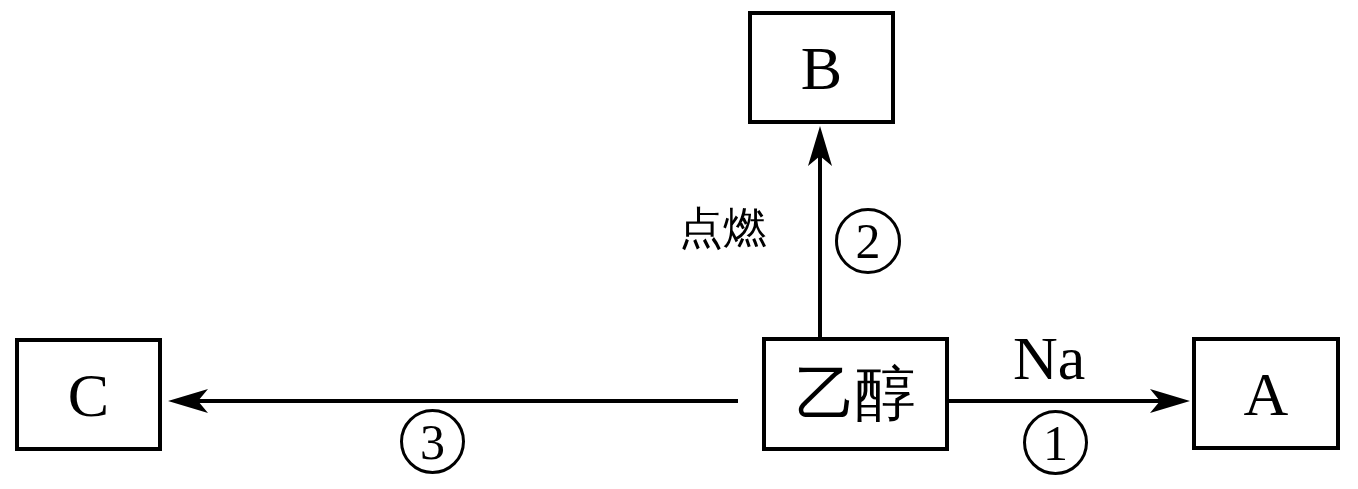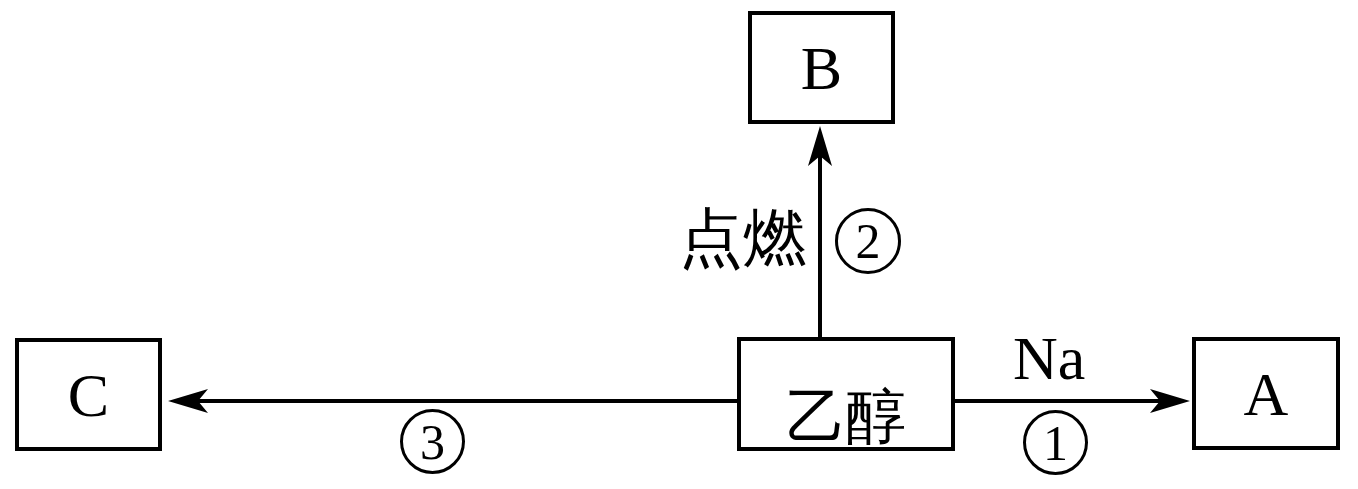--- a/index.html
+++ b/index.html
@@ -47,21 +47,21 @@
     font-size: 62px;
     line-height: 1;
     white-space: nowrap;
   }
   .cond sub {
     font-size: 0.62em;
     line-height: 0;
     vertical-align: -0.25em;
   }
   .cond-cn {
-    font-size: 64px;
+    font-size: 44px;
   }
   .step-circle {
     position: absolute;
     box-sizing: border-box;
     width: 66px;
     height: 66px;
     border: 3px solid #000000;
     border-radius: 50%;
     display: flex;
     align-items: center;
@@ -91,21 +91,21 @@
     <g>
       <line x1="738" y1="401" x2="198" y2="401"></line>
       <polygon points="168,401 208,389 198,401 208,413"></polygon>
     </g>
   </svg>
 
   <div class="node" style="left:748px; top:11px; width:147px; height:113px;">
     <span>B</span>
   </div>
 
-  <div class="node" style="left:737px; top:337px; width:218px; height:114px; font-size:60px;align-items:flex-end;">
+  <div class="node" style="left:762px; top:337px; width:187px; height:114px; font-size:60px;">
     <span>乙醇</span>
   </div>
 
   <div class="node" style="left:15px; top:338px; width:147px; height:113px;">
     <span>C</span>
   </div>
 
   <div class="node" style="left:1192px; top:337px; width:148px; height:113px;">
     <span>A</span>
   </div>

